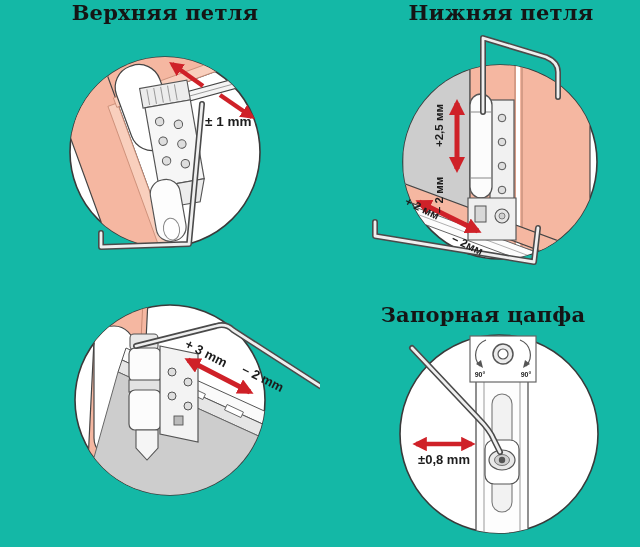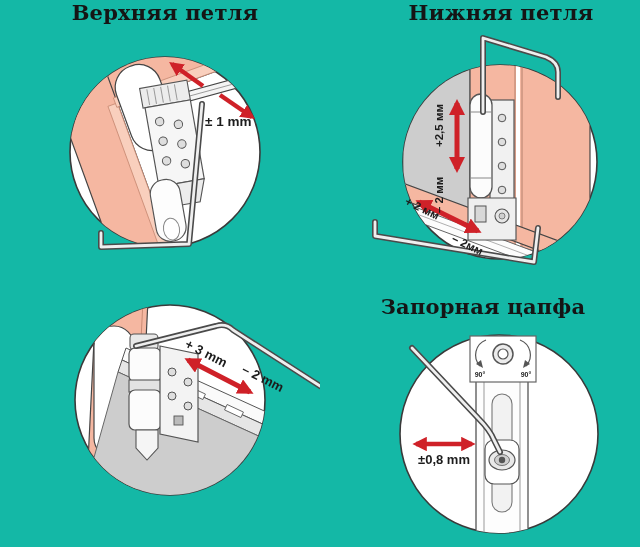--- a/index.html
+++ b/index.html
@@ -2,21 +2,21 @@
 <html><head>
 <meta charset="utf-8">
 <style>
   html,body{margin:0;padding:0;background:#fff;}
   .stage{position:relative;width:640px;height:547px;background:#14b8a6;overflow:hidden;
          font-family:"Liberation Sans","DejaVu Sans",sans-serif;}
   .title{position:absolute;margin:0;font-family:"DejaVu Serif","Liberation Serif",serif;
          font-weight:700;font-size:21px;color:#151515;text-align:center;letter-spacing:.2px;}
   #title-upper{left:0;top:2;width:330px;}
   #title-lower{left:321px;top:2;width:360px;}
-  #title-cam{left:333px;top:294px;width:300px;}
+  #title-cam{left:333px;top:302px;width:300px;}
   svg{position:absolute;display:block;}
   #svg-upper{left:0;top:0;}
   #svg-lower{left:320px;top:0;}
   #svg-side{left:0;top:290px;}
   #svg-cam{left:320px;top:290px;}
   .lbl{font-family:"Liberation Sans","DejaVu Sans",sans-serif;font-weight:700;fill:#1c1c1c;}
   .keydark{fill:none;stroke:#4a4a4a;stroke-width:6;stroke-linecap:round;stroke-linejoin:round;}
   .keylite{fill:none;stroke:#efefef;stroke-width:2.8;stroke-linecap:round;stroke-linejoin:round;}
   .outl{stroke:#454545;stroke-width:1.2;}
   .hw{fill:#f6f6f6;stroke:#555;stroke-width:1.2;}

